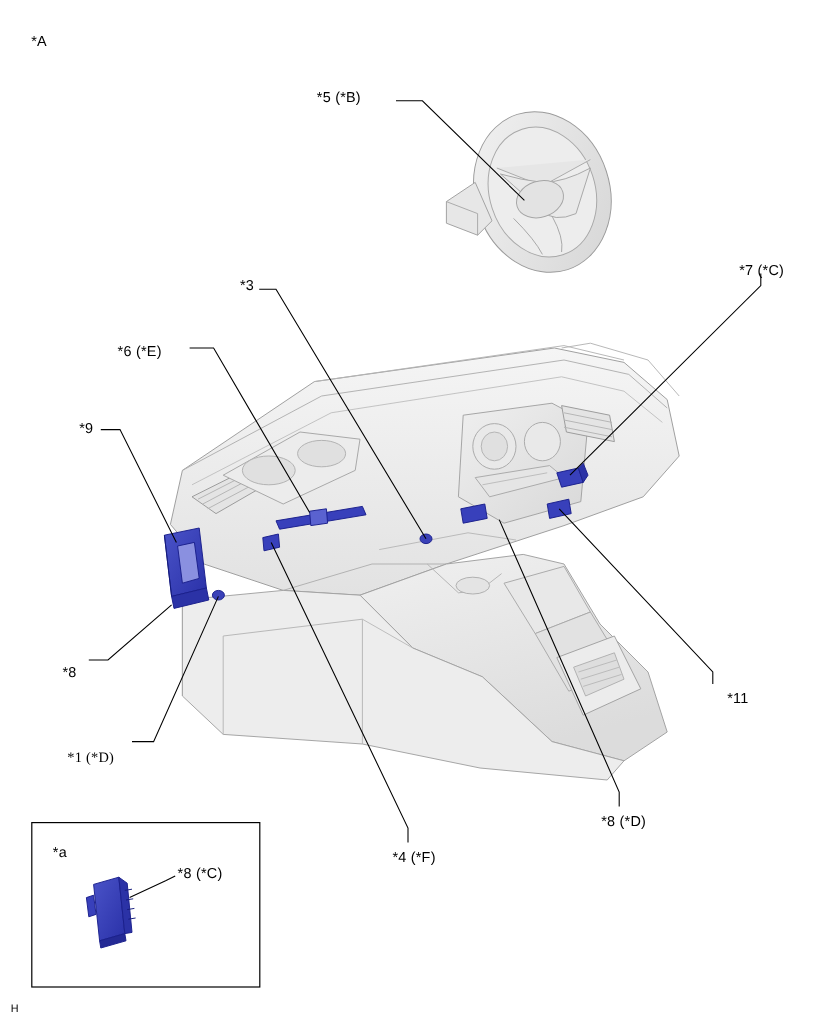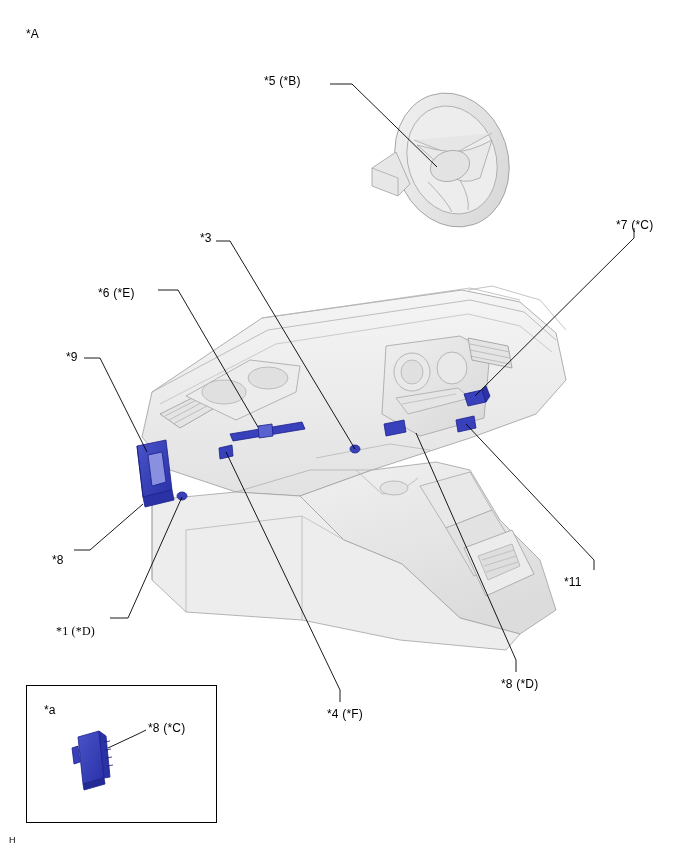--- a/index.html
+++ b/index.html
@@ -219,21 +219,21 @@
   </svg>
 
   <div class="label" style="left:26px; top:27px;">*A</div>
 
   <div class="label" style="left:264px; top:74px;">*5 (*B)</div>
   <div class="label" style="left:616px; top:218px;">*7 (*C)</div>
   <div class="label" style="left:200px; top:231px;">*3</div>
   <div class="label" style="left:98px; top:286px;">*6 (*E)</div>
   <div class="label" style="left:66px; top:350px;">*9</div>
   <div class="label" style="left:52px; top:553px;">*8</div>
-  <div class="label" style="left:564px; top:575px;">*11</div>
+  <div class="label" style="left:606px; top:575px;">*11</div>
   <div class="label" style="left:56px; top:624px;font-family:Liberation Serif, serif;">*1 (*D)</div>
   <div class="label" style="left:501px; top:677px;">*8 (*D)</div>
   <div class="label" style="left:327px; top:707px;text-align:right;">*4 (*F)</div>
   <div class="label" style="left:148px; top:721px;">*8 (*C)</div>
 
   <div class="label" style="left:44px; top:703px;">*a</div>
   <div class="label-small" style="left:9px; top:835px;">H</div>
 
 </div>
 

